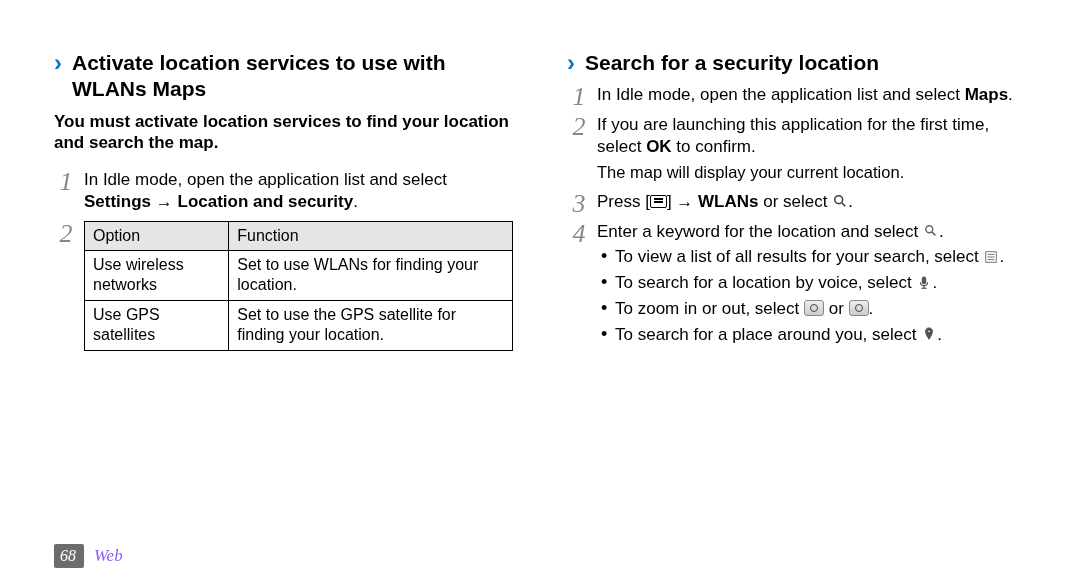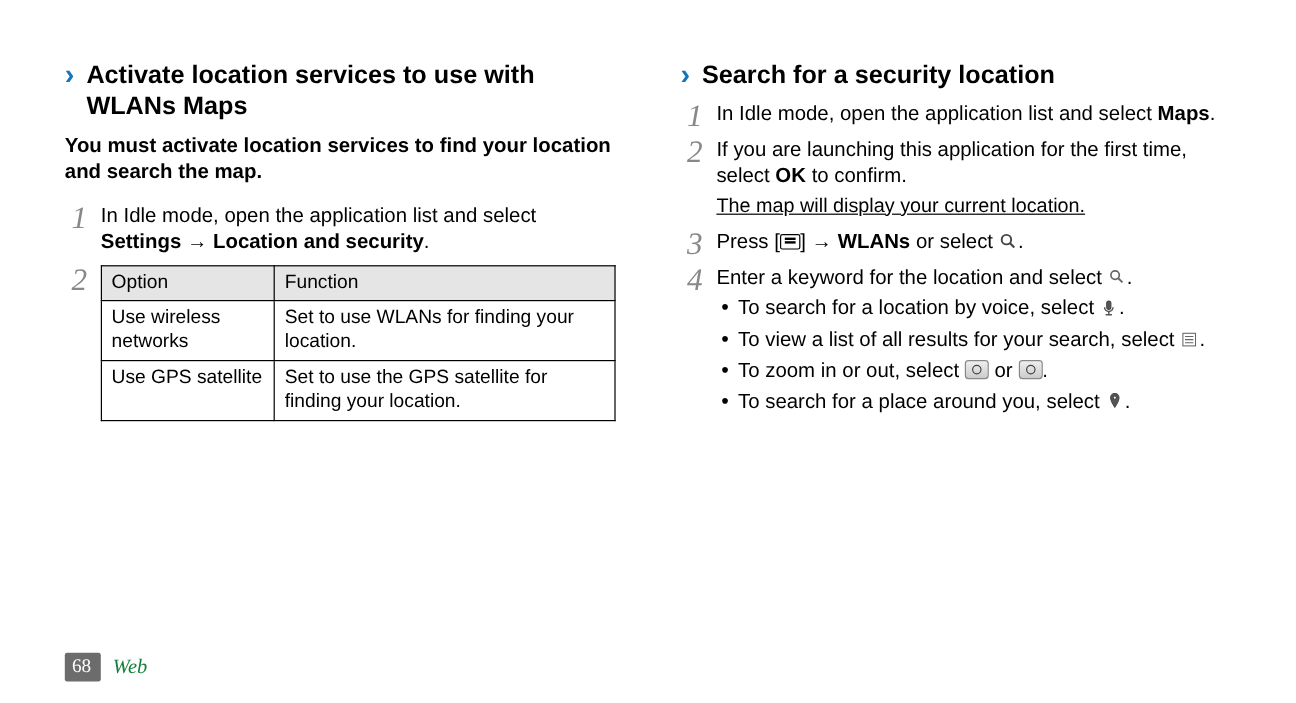--- a/index.html
+++ b/index.html
@@ -127,32 +127,33 @@
     position: absolute;
     bottom: 18px;
     left: 54px;
     display: flex;
     align-items: center;
     gap: 10px;
   }
   .page-badge {
     background: #6c6c6c;
     color: #fff;
+    font-style: italic;
     font-family: "Times New Roman", serif;
     font-size: 16px;
     padding: 2px 8px 2px 6px;
     border-radius: 2px;
   }
   .footer-section {
     font-style: italic;
-    color: #15803d;
+    color: #8b5cf6;
     font-family: "Times New Roman", serif;
     font-size: 17px;
   }
-  .sub { font-size: 16.5px; text-decoration: underline; }
+  .sub { font-size: 16.5px; }
   .zoom-icon {
     display:inline-block; vertical-align:middle;
     width:20px; height:16px; position:relative; top:-1px;
     border:1px solid #888; border-radius:3px;
     background:linear-gradient(#eee,#ccc);
   }
   .zoom-icon::after{
     content:""; position:absolute; left:5px; top:3px;
     width:6px;height:6px;border:1.2px solid #444;border-radius:50%;
   }
@@ -180,21 +181,21 @@
               <th>Option</th>
               <th>Function</th>
             </tr>
           </thead>
           <tbody>
             <tr>
               <td>Use wireless networks</td>
               <td>Set to use WLANs for finding your location.</td>
             </tr>
             <tr>
-              <td>Use GPS satellite</td>
+              <td>Use GPS satellites</td>
               <td>Set to use the GPS satellite for finding your location.</td>
             </tr>
           </tbody>
         </table>
       </li>
     </ol>
   </div>
 
   <div class="col">
     <div class="section-head">
@@ -214,31 +215,31 @@
             <circle cx="6.5" cy="6.5" r="4.5" fill="none" stroke="#444" stroke-width="1.8"></circle>
             <line x1="10" y1="10" x2="14" y2="14" stroke="#444" stroke-width="2"></line>
           </svg><span>.</span>
       </li>
       <li>
         <span>Enter a keyword for the location and select </span><svg class="inline-icon" viewBox="0 0 16 16">
             <circle cx="6" cy="6" r="4" fill="none" stroke="#666" stroke-width="1.6"></circle>
             <line x1="9" y1="9" x2="13" y2="13" stroke="#666" stroke-width="1.8"></line>
           </svg><span>.</span>
         <ul class="bullets">
+          <li><span>To view a list of all results for your search, select </span><svg class="inline-icon" viewBox="0 0 16 16">
+                <rect x="2" y="2" width="12" height="12" fill="none" stroke="#666"></rect>
+                <line x1="4" y1="5" x2="12" y2="5" stroke="#666"></line>
+                <line x1="4" y1="8" x2="12" y2="8" stroke="#666"></line>
+                <line x1="4" y1="11" x2="12" y2="11" stroke="#666"></line>
+              </svg><span>.</span></li>
           <li><span>To search for a location by voice, select </span><svg class="inline-icon" viewBox="0 0 16 16">
                 <rect x="6" y="1" width="4" height="8" rx="2" fill="#555"></rect>
                 <path d="M4 7a4 4 0 0 0 8 0" fill="none" stroke="#555" stroke-width="1.4"></path>
                 <line x1="8" y1="11" x2="8" y2="14" stroke="#555" stroke-width="1.4"></line>
                 <line x1="5" y1="14" x2="11" y2="14" stroke="#555" stroke-width="1.4"></line>
-              </svg><span>.</span></li>
-          <li><span>To view a list of all results for your search, select </span><svg class="inline-icon" viewBox="0 0 16 16">
-                <rect x="2" y="2" width="12" height="12" fill="none" stroke="#666"></rect>
-                <line x1="4" y1="5" x2="12" y2="5" stroke="#666"></line>
-                <line x1="4" y1="8" x2="12" y2="8" stroke="#666"></line>
-                <line x1="4" y1="11" x2="12" y2="11" stroke="#666"></line>
               </svg><span>.</span></li>
           <li><span>To zoom in or out, select </span><span class="zoom-icon"></span><span> or </span><span class="zoom-icon"></span><span>.</span></li>
           <li><span>To search for a place around you, select </span><svg class="inline-icon" viewBox="0 0 16 16">
                 <path d="M8 1c-2.5 0-4 2-4 4 0 3 4 9 4 9s4-6 4-9c0-2-1.5-4-4-4z" fill="#555"></path>
                 <circle cx="8" cy="5" r="1.5" fill="#fff"></circle>
               </svg><span>.</span></li>
         </ul>
       </li>
     </ol>
   </div>

